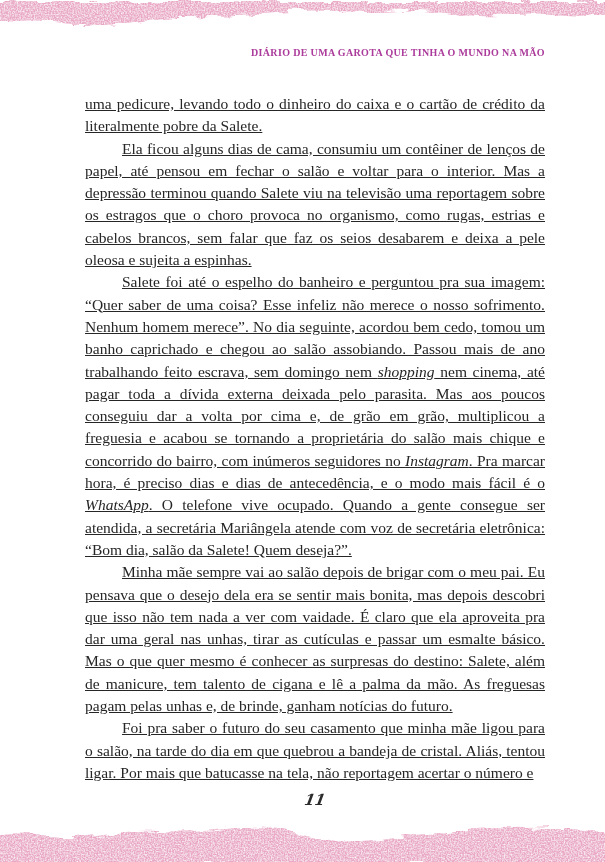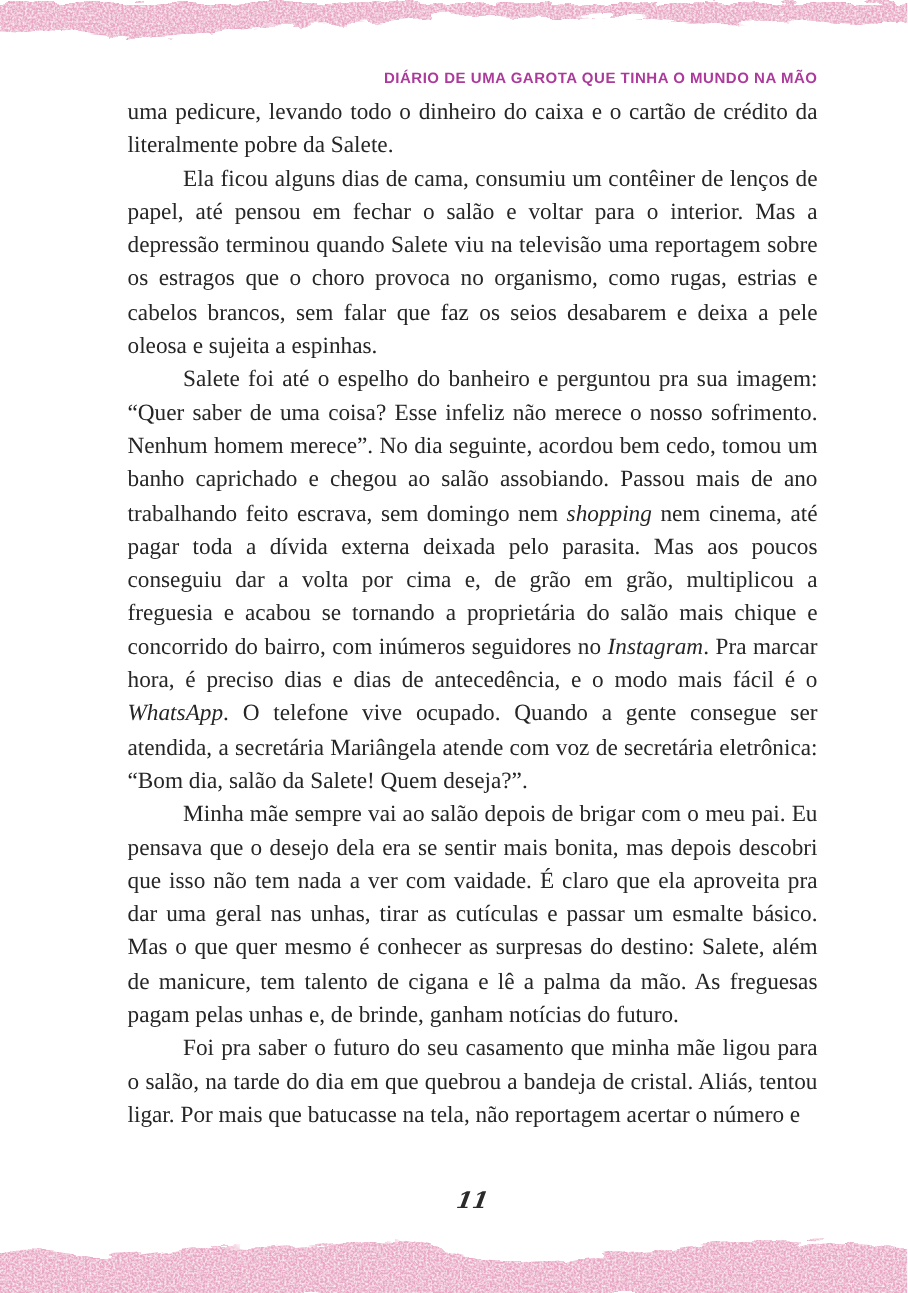--- a/index.html
+++ b/index.html
@@ -28,27 +28,28 @@
     text-align: right;
     font-family: "Liberation Sans", sans-serif;
     font-weight: bold;
     font-size: 10px;
     letter-spacing: 0.35px;
     color: #ab3a9b;
   }
 
   .body-text {
     position: absolute;
-    top: 64px;
+    top: 93px;
     left: 85px;
     width: 460px;
     font-size: 15.5px;
     line-height: 22.3px;
     color: #262626;
     text-align: justify;
+    text-decoration: underline;
   }
   .body-text p { margin: 0; }
   .body-text p.indent { text-indent: 37px; }
   .body-text em { font-style: italic; }
 
   .page-number {
     position: absolute;
     top: 791px;
     left: 85px;
     width: 460px;
@@ -76,21 +77,21 @@
         <feComposite in="spots" in2="shape" operator="in" result="whitespots"></feComposite>
         <feMerge>
           <feMergeNode in="shape"></feMergeNode>
           <feMergeNode in="whitespots"></feMergeNode>
         </feMerge>
       </filter>
     </defs>
     <path fill="#e9a6c5" filter="url(#tornTop)" d="M-12,0 H617 V13 C575,17 540,8 505,13 C470,18 430,6 395,9 C360,12 330,7 300,9 C260,12 225,16 185,15 C150,14 120,25 85,23 C60,22 35,16 18,19 L-12,17 Z"></path>
   </svg>
 
-  <div class="running-header" style="color: rgb(171, 58, 155);">DIÁRIO DE UMA GAROTA QUE TINHA O MUNDO NA MÃO</div>
+  <div class="running-header" style="color: rgb(171, 58, 155); font-family: Liberation Serif, serif;">DIÁRIO DE UMA GAROTA QUE TINHA O MUNDO NA MÃO</div>
 
   <div class="body-text" style="color: rgb(38, 38, 38);">
       <p>uma pedicure, levando todo o dinheiro do caixa e o cartão de crédito da literalmente pobre da Salete.</p>
       <p class="indent">Ela ficou alguns dias de cama, consumiu um contêiner de lenços de papel, até pensou em fechar o salão e voltar para o interior. Mas a depressão terminou quando Salete viu na televisão uma reportagem sobre os estragos que o choro provoca no organismo, como rugas, estrias e cabelos brancos, sem falar que faz os seios desabarem e deixa a pele oleosa e sujeita a espinhas.</p>
       <p class="indent">Salete foi até o espelho do banheiro e perguntou pra sua imagem: “Quer saber de uma coisa? Esse infeliz não merece o nosso sofrimento. Nenhum homem merece”. No dia seguinte, acordou bem cedo, tomou um banho caprichado e chegou ao salão assobiando. Passou mais de ano trabalhando feito escrava, sem domingo nem <em>shopping</em> nem cinema, até pagar toda a dívida externa deixada pelo parasita. Mas aos poucos conseguiu dar a volta por cima e, de grão em grão, multiplicou a freguesia e acabou se tornando a proprietária do salão mais chique e concorrido do bairro, com inúmeros seguidores no <em>Instagram</em>. Pra marcar hora, é preciso dias e dias de antecedência, e o modo mais fácil é o <em>WhatsApp</em>. O telefone vive ocupado. Quando a gente consegue ser atendida, a secretária Mariângela atende com voz de secretária eletrônica: “Bom dia, salão da Salete! Quem deseja?”.</p>
       <p class="indent">Minha mãe sempre vai ao salão depois de brigar com o meu pai. Eu pensava que o desejo dela era se sentir mais bonita, mas depois descobri que isso não tem nada a ver com vaidade. É claro que ela aproveita pra dar uma geral nas unhas, tirar as cutículas e passar um esmalte básico. Mas o que quer mesmo é conhecer as surpresas do destino: Salete, além de manicure, tem talento de cigana e lê a palma da mão. As freguesas pagam pelas unhas e, de brinde, ganham notícias do futuro.</p>
       <p class="indent">Foi pra saber o futuro do seu casamento que minha mãe ligou para o salão, na tarde do dia em que quebrou a bandeja de cristal. Aliás, tentou ligar. Por mais que batucasse na tela, não reportagem acertar o número e</p>
     </div>
 
   <div class="page-number">11</div>

